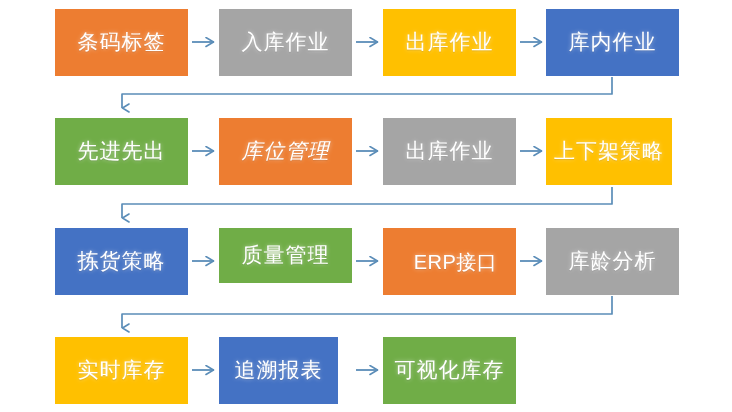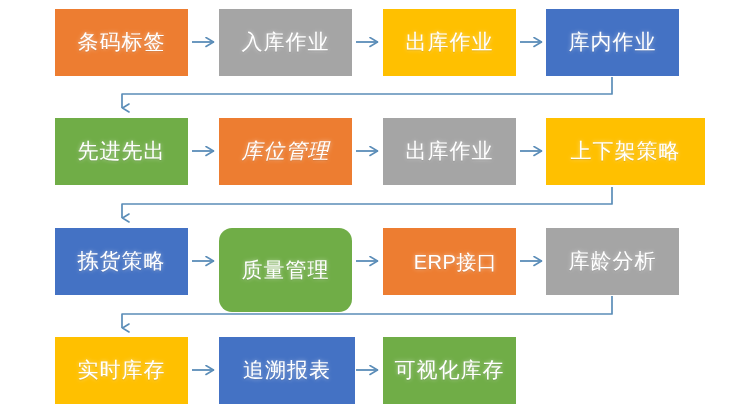--- a/index.html
+++ b/index.html
@@ -107,29 +107,29 @@
   <div class="node" style="left:383px; top:9px; width:133px; height:67px; background:#FFC000;">出库作业</div>
 
   <div class="node" style="left:546px; top:9px; width:133px; height:67px; background:#4472C4;">库内作业</div>
 
   <div class="node" style="left:55px; top:118px; width:133px; height:67px; background:#70AD47;">先进先出</div>
 
   <div class="node" style="left:219px; top:118px; width:133px; height:67px; background:#ED7D31;font-style:italic;">库位管理</div>
 
   <div class="node" style="left:383px; top:118px; width:133px; height:67px; background:#A5A5A5;">出库作业</div>
 
-  <div class="node" style="left:546px; top:118px; width:159px; height:67px; background:#FFC000;">上下架策略</div>
+  <div class="node" style="left:546px; top:118px; width:126px; height:67px; background:#FFC000;">上下架策略</div>
 
   <div class="node" style="left:55px; top:228px; width:133px; height:67px; background:#4472C4;">拣货策略</div>
 
-  <div class="node" style="left:219px; top:228px; width:133px; height:84px; background:#70AD47;border-radius:13px;">质量管理</div>
+  <div class="node" style="left:219px; top:228px; width:133px; height:55px; background:#70AD47;">质量管理</div>
 
   <div class="node latin" style="left:383px; top:228px; width:133px; height:67px; background:#ED7D31;">ERP接口</div>
 
   <div class="node" style="left:546px; top:228px; width:133px; height:67px; background:#A5A5A5;">库龄分析</div>
 
   <div class="node" style="left:55px; top:337px; width:133px; height:67px; background:#FFC000;">实时库存</div>
 
-  <div class="node" style="left:219px; top:337px; width:136px; height:67px; background:#4472C4;">追溯报表</div>
+  <div class="node" style="left:219px; top:337px; width:119px; height:67px; background:#4472C4;">追溯报表</div>
 
   <div class="node" style="left:383px; top:337px; width:133px; height:67px; background:#70AD47;">可视化库存</div>
 
 </div>
 
 </body></html>

